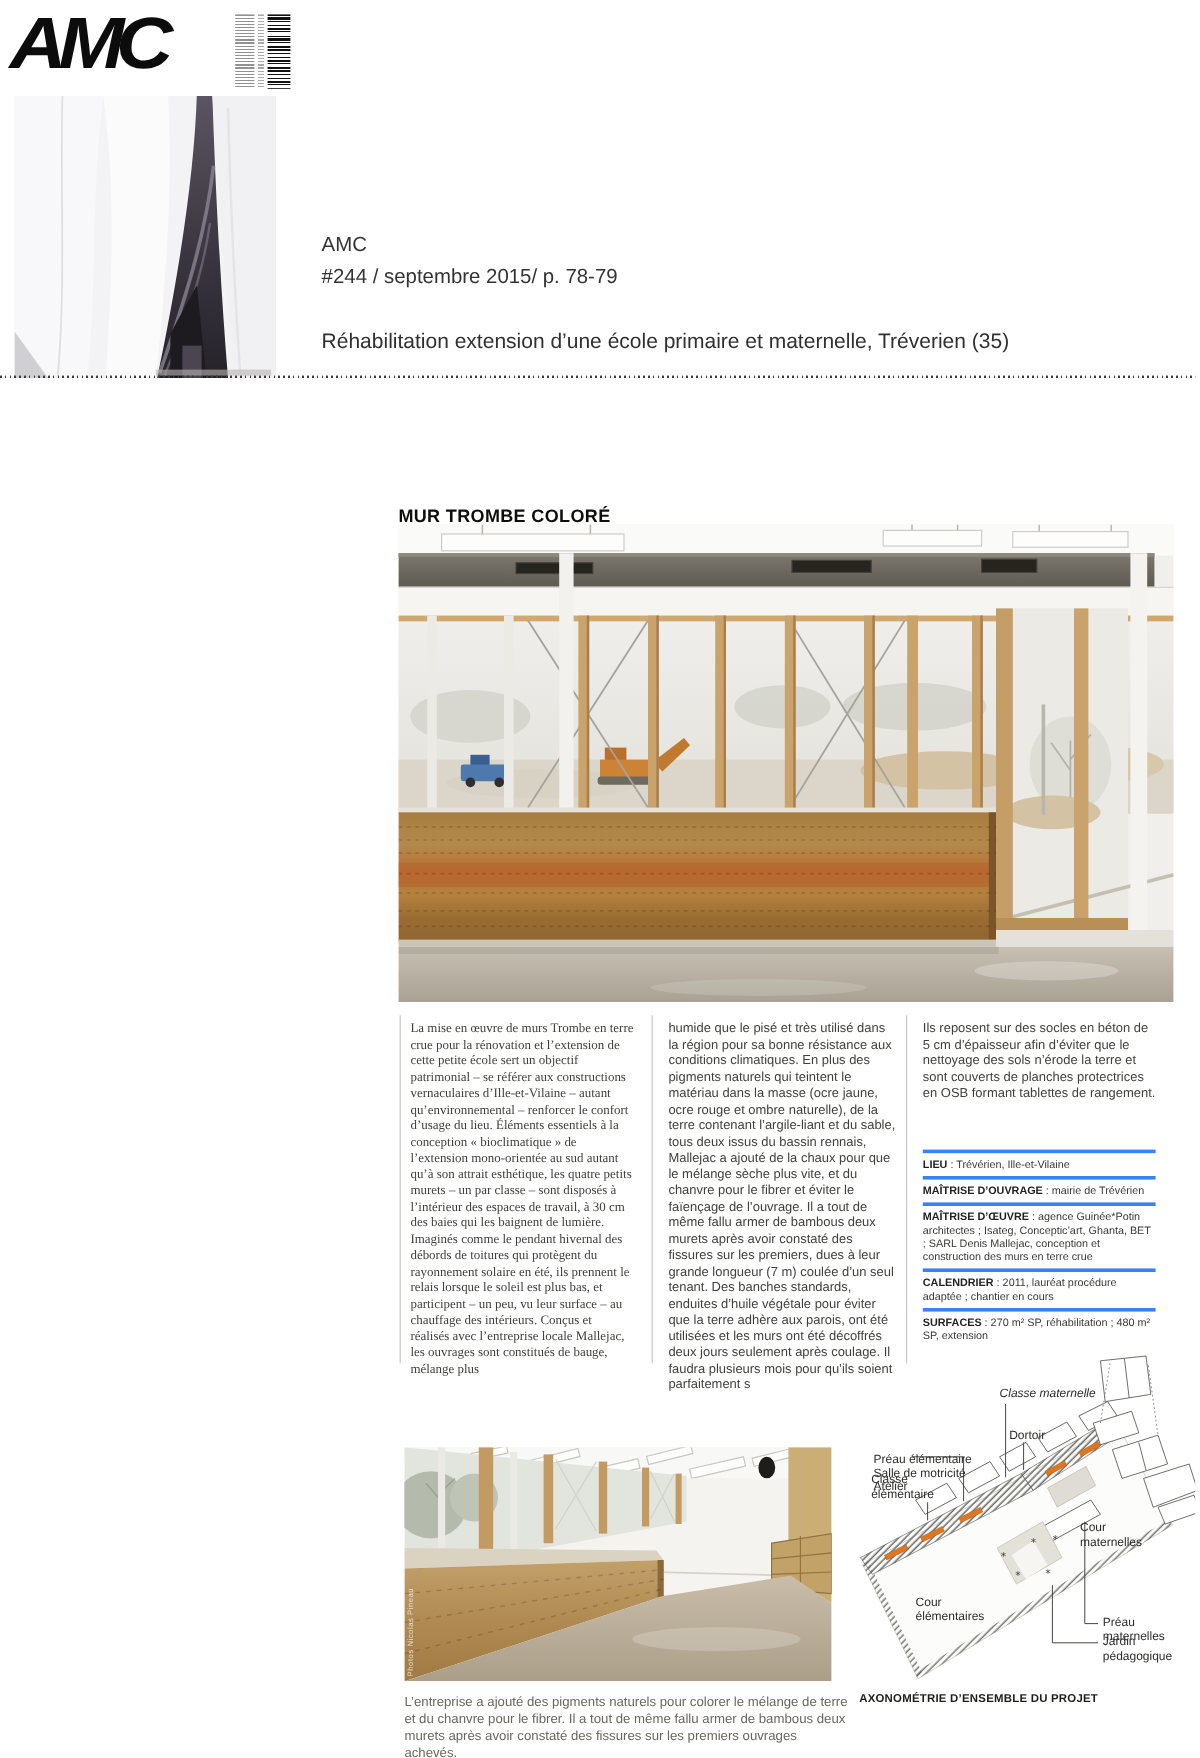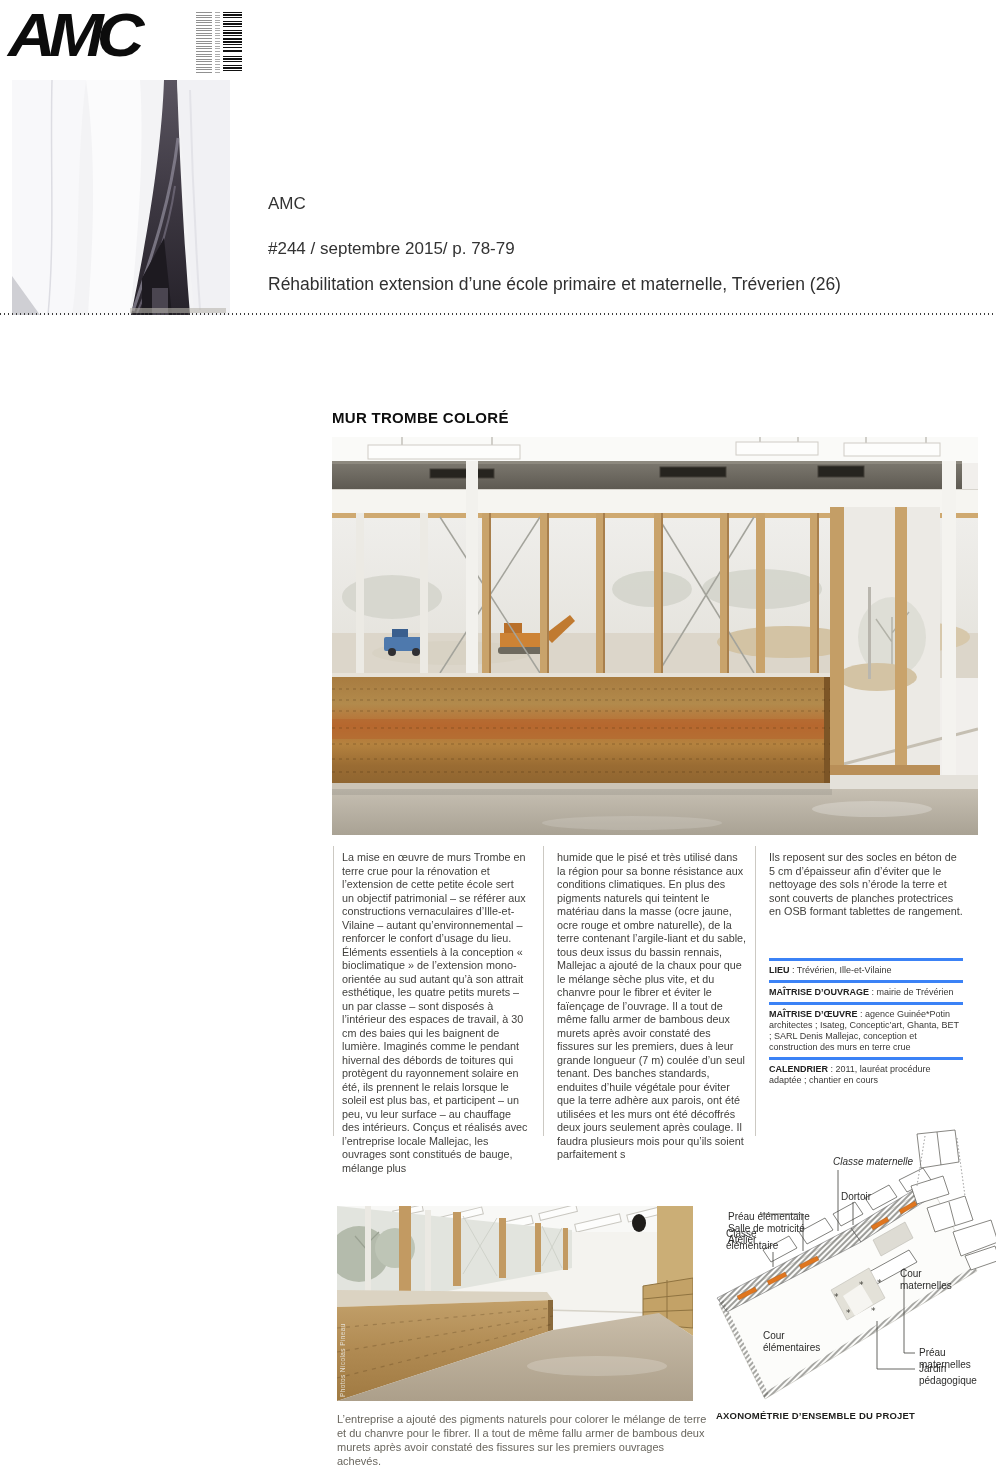--- a/index.html
+++ b/index.html
@@ -13,31 +13,31 @@
   .barcode-block{left:196px;top:12px;width:46px;height:66px;display:flex;gap:3px;}
   .bc-text{width:16px;height:62px;background:
      repeating-linear-gradient(to bottom,#555 0 1px,transparent 1px 2.6px);
      opacity:.65;}
   .bc-text.t2{width:6px;opacity:.5;}
   .bc-bars{width:19px;height:62px;background:
      repeating-linear-gradient(to bottom,#111 0 1.2px,transparent 1.2px 2.4px,#111 2.4px 4.4px,
      transparent 4.4px 5.4px,#111 5.4px 6.2px,transparent 6.2px 8.8px);}
   .cover{left:12px;top:80px;width:218px;height:235px;}
   .head-title{left:268px;top:194px;font-size:17px;color:#333;}
-  .head-issue{left:268px;top:239px;font-size:17px;color:#333;}
+  .head-issue{left:268px;top:221px;font-size:17px;color:#333;}
   .head-article{left:268px;top:274px;font-size:17.5px;color:#303030;}
   .dotted-rule{left:0;top:313px;width:1000px;height:2px;
      background:repeating-linear-gradient(to right,#3c3c3c 0 1.4px,transparent 1.4px 4px);}
 
   
-  .art-title{left:332px;top:409px;font-size:15px;font-weight:700;letter-spacing:.3px;color:#0e0e0e;}
+  .art-title{left:332px;top:422px;font-size:15px;font-weight:700;letter-spacing:.3px;color:#0e0e0e;}
   .photo1{left:332px;top:437px;width:646px;height:398px;}
   .vrule{width:1px;background:#ccc9c3;top:846px;height:290px;}
   .col{top:851px;font-size:10.8px;line-height:13.5px;color:#403f3c;text-align:left;}
-  .col1{left:342px;width:186px;}
+  .col1{left:342px;width:186px;font-family:Liberation Serif, serif;}
   .col2{left:557px;width:190px;}
   .col3{left:769px;width:194px;}
   .info{left:769px;top:958px;width:194px;font-size:9px;line-height:11px;color:#3a3937;}
   .info-item{border-top:3px solid #3b82f6;padding:3.5px 0 4.5px;}
   .info-item b{font-weight:700;color:#222;}
 
   
   .photo2{left:337px;top:1206px;width:356px;height:195px;}
   .credit{left:339px;top:1285px;width:10px;height:112px;font-size:6.5px;color:#e3ded2;
      writing-mode:vertical-rl;transform:rotate(180deg);letter-spacing:.4px;overflow:hidden;}
@@ -80,21 +80,21 @@
       <rect x="140" y="208" width="16" height="27" fill="#4a4550"></rect>
       <path d="M165,0 C170,70 176,160 182,235 L218,235 L218,0 Z" fill="#f1f1f4"></path>
       <path d="M178,10 C180,90 184,170 188,230" stroke="#e3e3e8" stroke-width="2" fill="none"></path>
       <polygon points="0,196 28,235 0,235" fill="#cfcfd4"></polygon>
       <rect x="118" y="228" width="96" height="5" fill="#b9b6ae" opacity=".6"></rect>
     </svg>
   </div>
 
   <div class="abs head-title">AMC</div>
   <div class="abs head-issue">#244 / septembre 2015/ p. 78-79</div>
-  <div class="abs head-article">Réhabilitation extension d’une école primaire et maternelle, Tréverien (26)</div>
+  <div class="abs head-article">Réhabilitation extension d’une école primaire et maternelle, Tréverien (35)</div>
   <div class="abs dotted-rule"></div>
 
   <div class="abs art-title">MUR TROMBE COLORÉ</div>
 
   <div class="abs photo1">
     <svg width="646" height="398" viewBox="0 0 646 398">
       <defs>
         <linearGradient id="ductGrad" x1="0" y1="0" x2="0" y2="1">
           <stop offset="0" stop-color="#7d7970"></stop>
             <stop offset="1" stop-color="#5e5a52"></stop>
@@ -237,20 +237,21 @@
 
   <div class="abs col col1">La mise en œuvre de murs Trombe en terre crue pour la rénovation et l’extension de cette petite école sert un objectif patrimonial – se référer aux constructions vernaculaires d’Ille-et-Vilaine – autant qu’environnemental – renforcer le confort d’usage du lieu. Éléments essentiels à la conception « bioclimatique » de l’extension mono-orientée au sud autant qu’à son attrait esthétique, les quatre petits murets – un par classe – sont disposés à l’intérieur des espaces de travail, à 30 cm des baies qui les baignent de lumière. Imaginés comme le pendant hivernal des débords de toitures qui protègent du rayonnement solaire en été, ils prennent le relais lorsque le soleil est plus bas, et participent – un peu, vu leur surface – au chauffage des intérieurs. Conçus et réalisés avec l’entreprise locale Mallejac, les ouvrages sont constitués de bauge, mélange plus</div>
   <div class="abs col col2">humide que le pisé et très utilisé dans la région pour sa bonne résistance aux conditions climatiques. En plus des pigments naturels qui teintent le matériau dans la masse (ocre jaune, ocre rouge et ombre naturelle), de la terre contenant l’argile-liant et du sable, tous deux issus du bassin rennais, Mallejac a ajouté de la chaux pour que le mélange sèche plus vite, et du chanvre pour le fibrer et éviter le faïençage de l’ouvrage. Il a tout de même fallu armer de bambous deux murets après avoir constaté des fissures sur les premiers, dues à leur grande longueur (7 m) coulée d’un seul tenant. Des banches standards, enduites d’huile végétale pour éviter que la terre adhère aux parois, ont été utilisées et les murs ont été décoffrés deux jours seulement après coulage. Il faudra plusieurs mois pour qu’ils soient parfaitement s</div>
   <div class="abs col col3">Ils reposent sur des socles en béton de 5 cm d’épaisseur afin d’éviter que le nettoyage des sols n’érode la terre et sont couverts de planches protectrices en OSB formant tablettes de rangement.</div>
 
   <div class="abs info">
     <div class="info-item"><b>LIEU</b><span> : Trévérien, Ille-et-Vilaine</span></div>
     <div class="info-item"><b>MAÎTRISE D’OUVRAGE</b><span> : mairie de Trévérien</span></div>
     <div class="info-item"><b>MAÎTRISE D’ŒUVRE</b><span> : agence Guinée*Potin architectes ; Isateg, Conceptic’art, Ghanta, BET ; SARL Denis Mallejac, conception et construction des murs en terre crue</span></div>
     <div class="info-item"><b>CALENDRIER</b><span> : 2011, lauréat procédure adaptée ; chantier en cours</span></div>
+    <div class="info-item"><b>SURFACES</b><span> : 270 m² SP, réhabilitation ; 480 m² SP, extension</span></div>
   </div>
 
   <div class="abs photo2">
     <svg width="356" height="195" viewBox="0 0 356 195">
       <defs>
         <linearGradient id="earth2" x1="0" y1="0" x2="0" y2="1">
           <stop offset="0" stop-color="#c2a06a"></stop>
             <stop offset=".5" stop-color="#b08a52"></stop>
             <stop offset="1" stop-color="#a07a42"></stop>
         </linearGradient>

